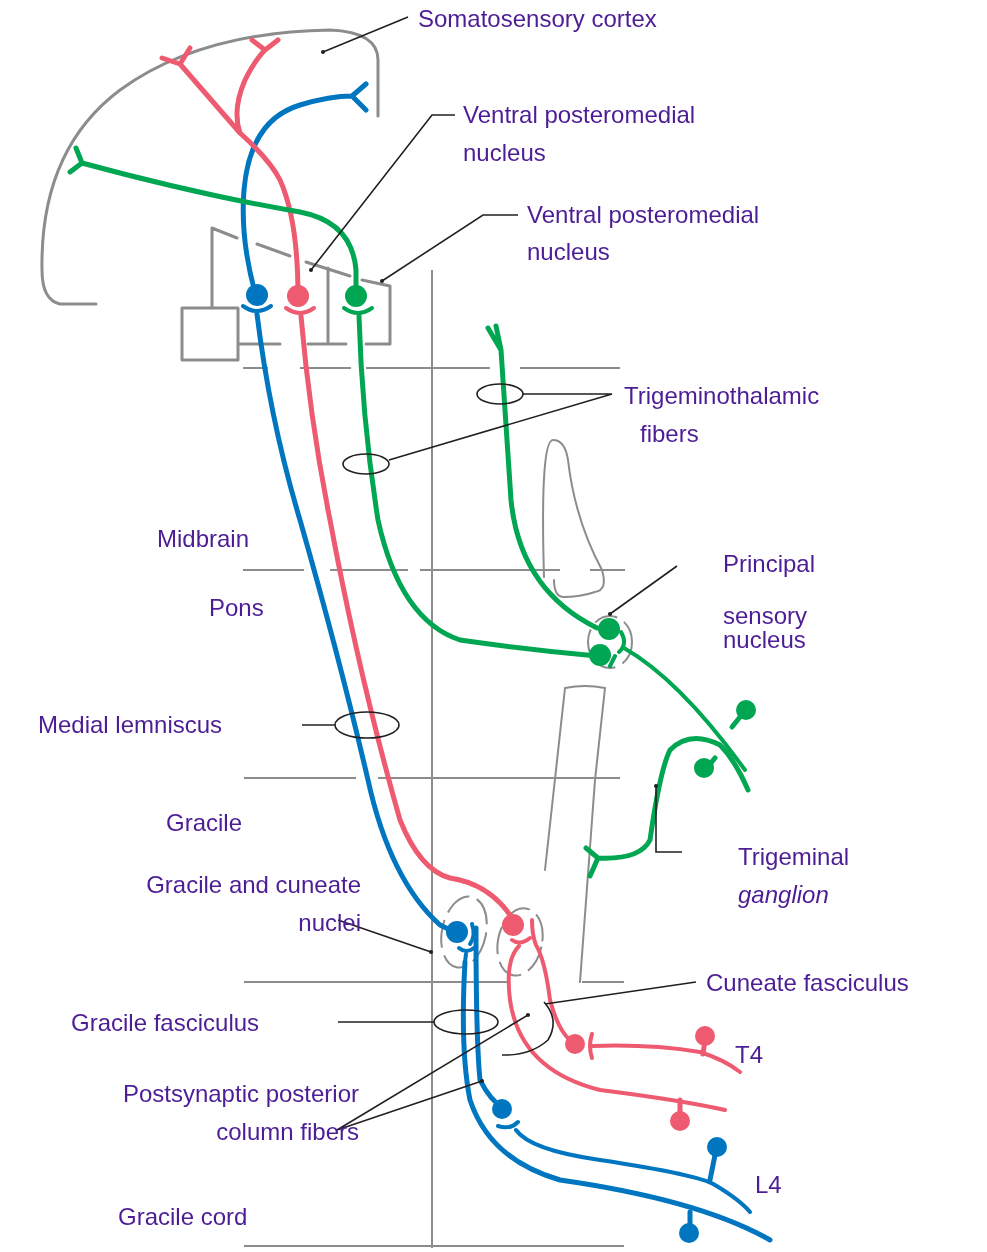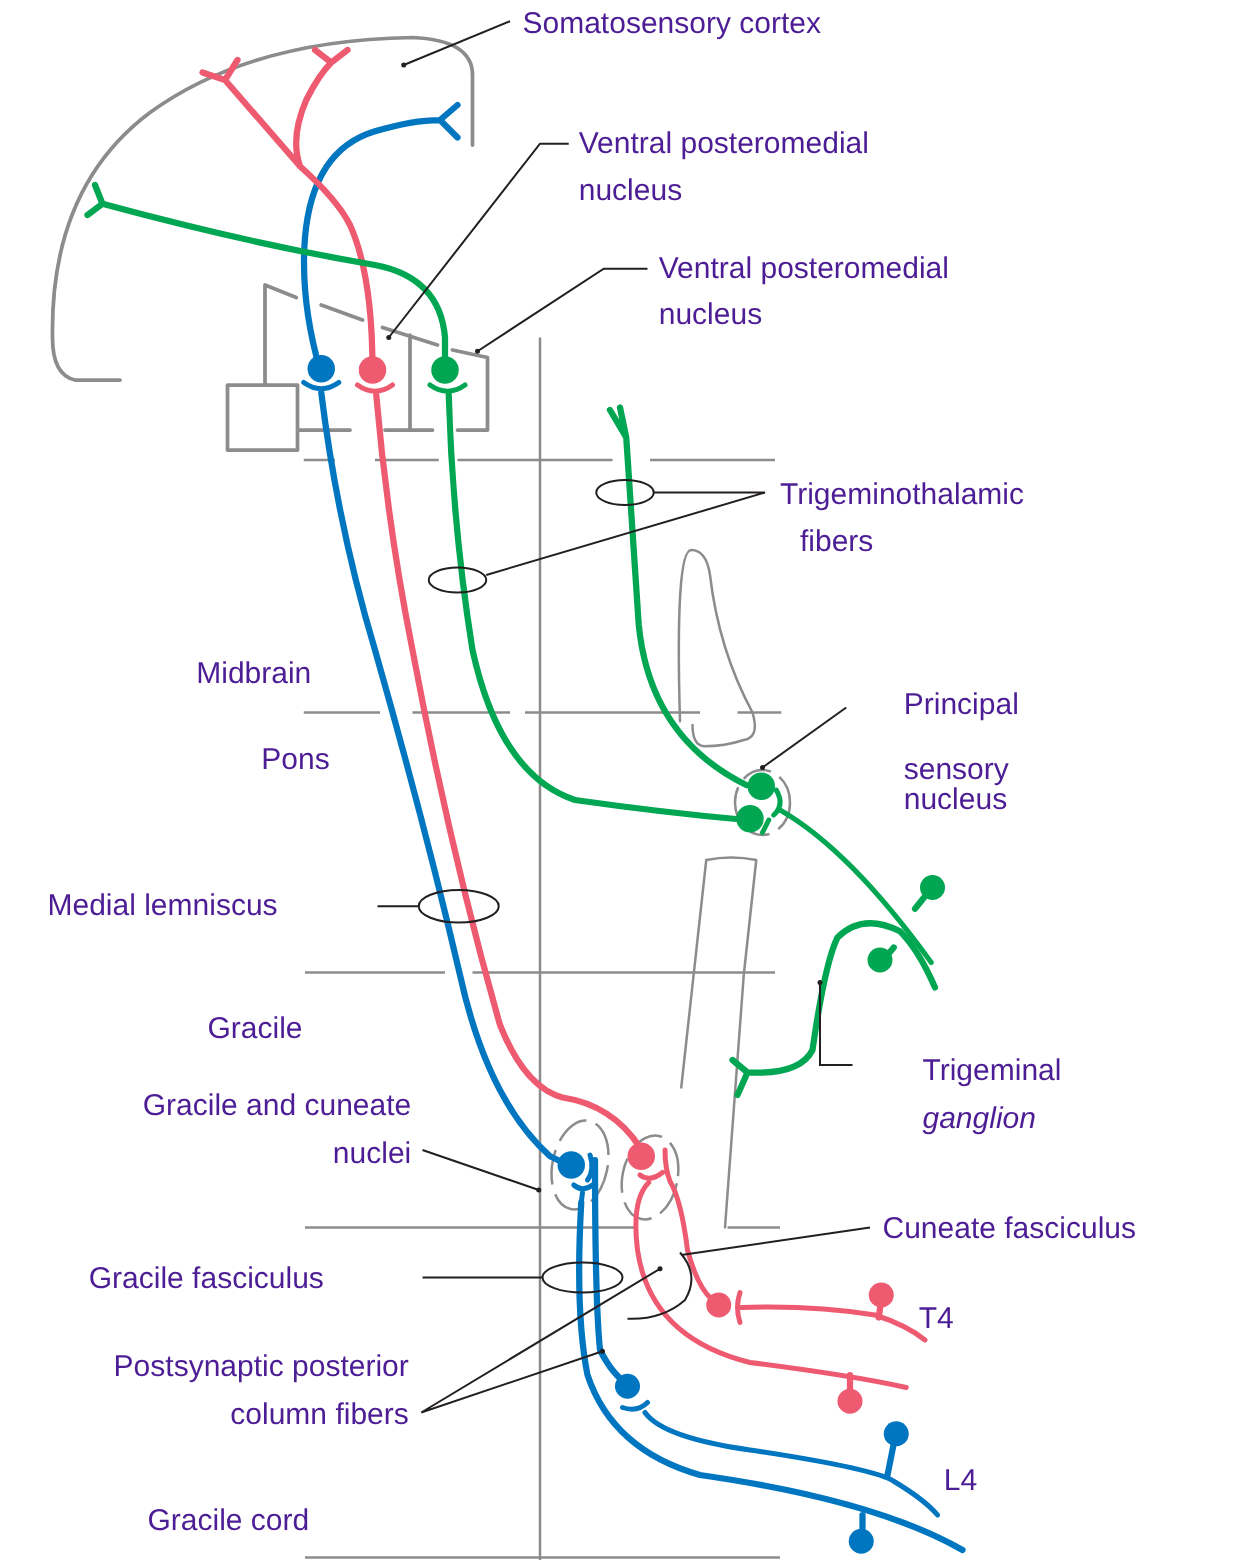--- a/index.html
+++ b/index.html
@@ -1,19 +1,19 @@
 <!DOCTYPE html>
 <html><head>
 <meta charset="utf-8">
 <style>
   html,body{margin:0;padding:0;background:#ffffff;}
   body{width:987px;height:1252px;position:relative;overflow:hidden;font-family:"Liberation Sans",sans-serif;}
   svg{position:absolute;left:0;top:0;}
   .lbl{position:absolute;font-size:24px;color:#4c1d95;line-height:37px;white-space:nowrap;font-family:"Liberation Sans",sans-serif;}
-  .r{text-align:right;}
+  .r{text-align:right;margin-left:32px;}
   .g{fill:none;stroke:#8c8c8c;stroke-width:3;stroke-linecap:round;stroke-linejoin:round;}
   .gt{fill:none;stroke:#8c8c8c;stroke-width:2;}
   .ld{fill:none;stroke:#231f20;stroke-width:1.6;}
   .b{fill:none;stroke:#0076c0;stroke-width:5;stroke-linecap:round;stroke-linejoin:round;}
   .p{fill:none;stroke:#ee5a6f;stroke-width:5;stroke-linecap:round;stroke-linejoin:round;}
   .gr{fill:none;stroke:#00a651;stroke-width:5;stroke-linecap:round;stroke-linejoin:round;}
 </style>
 </head>
 <body>
 

